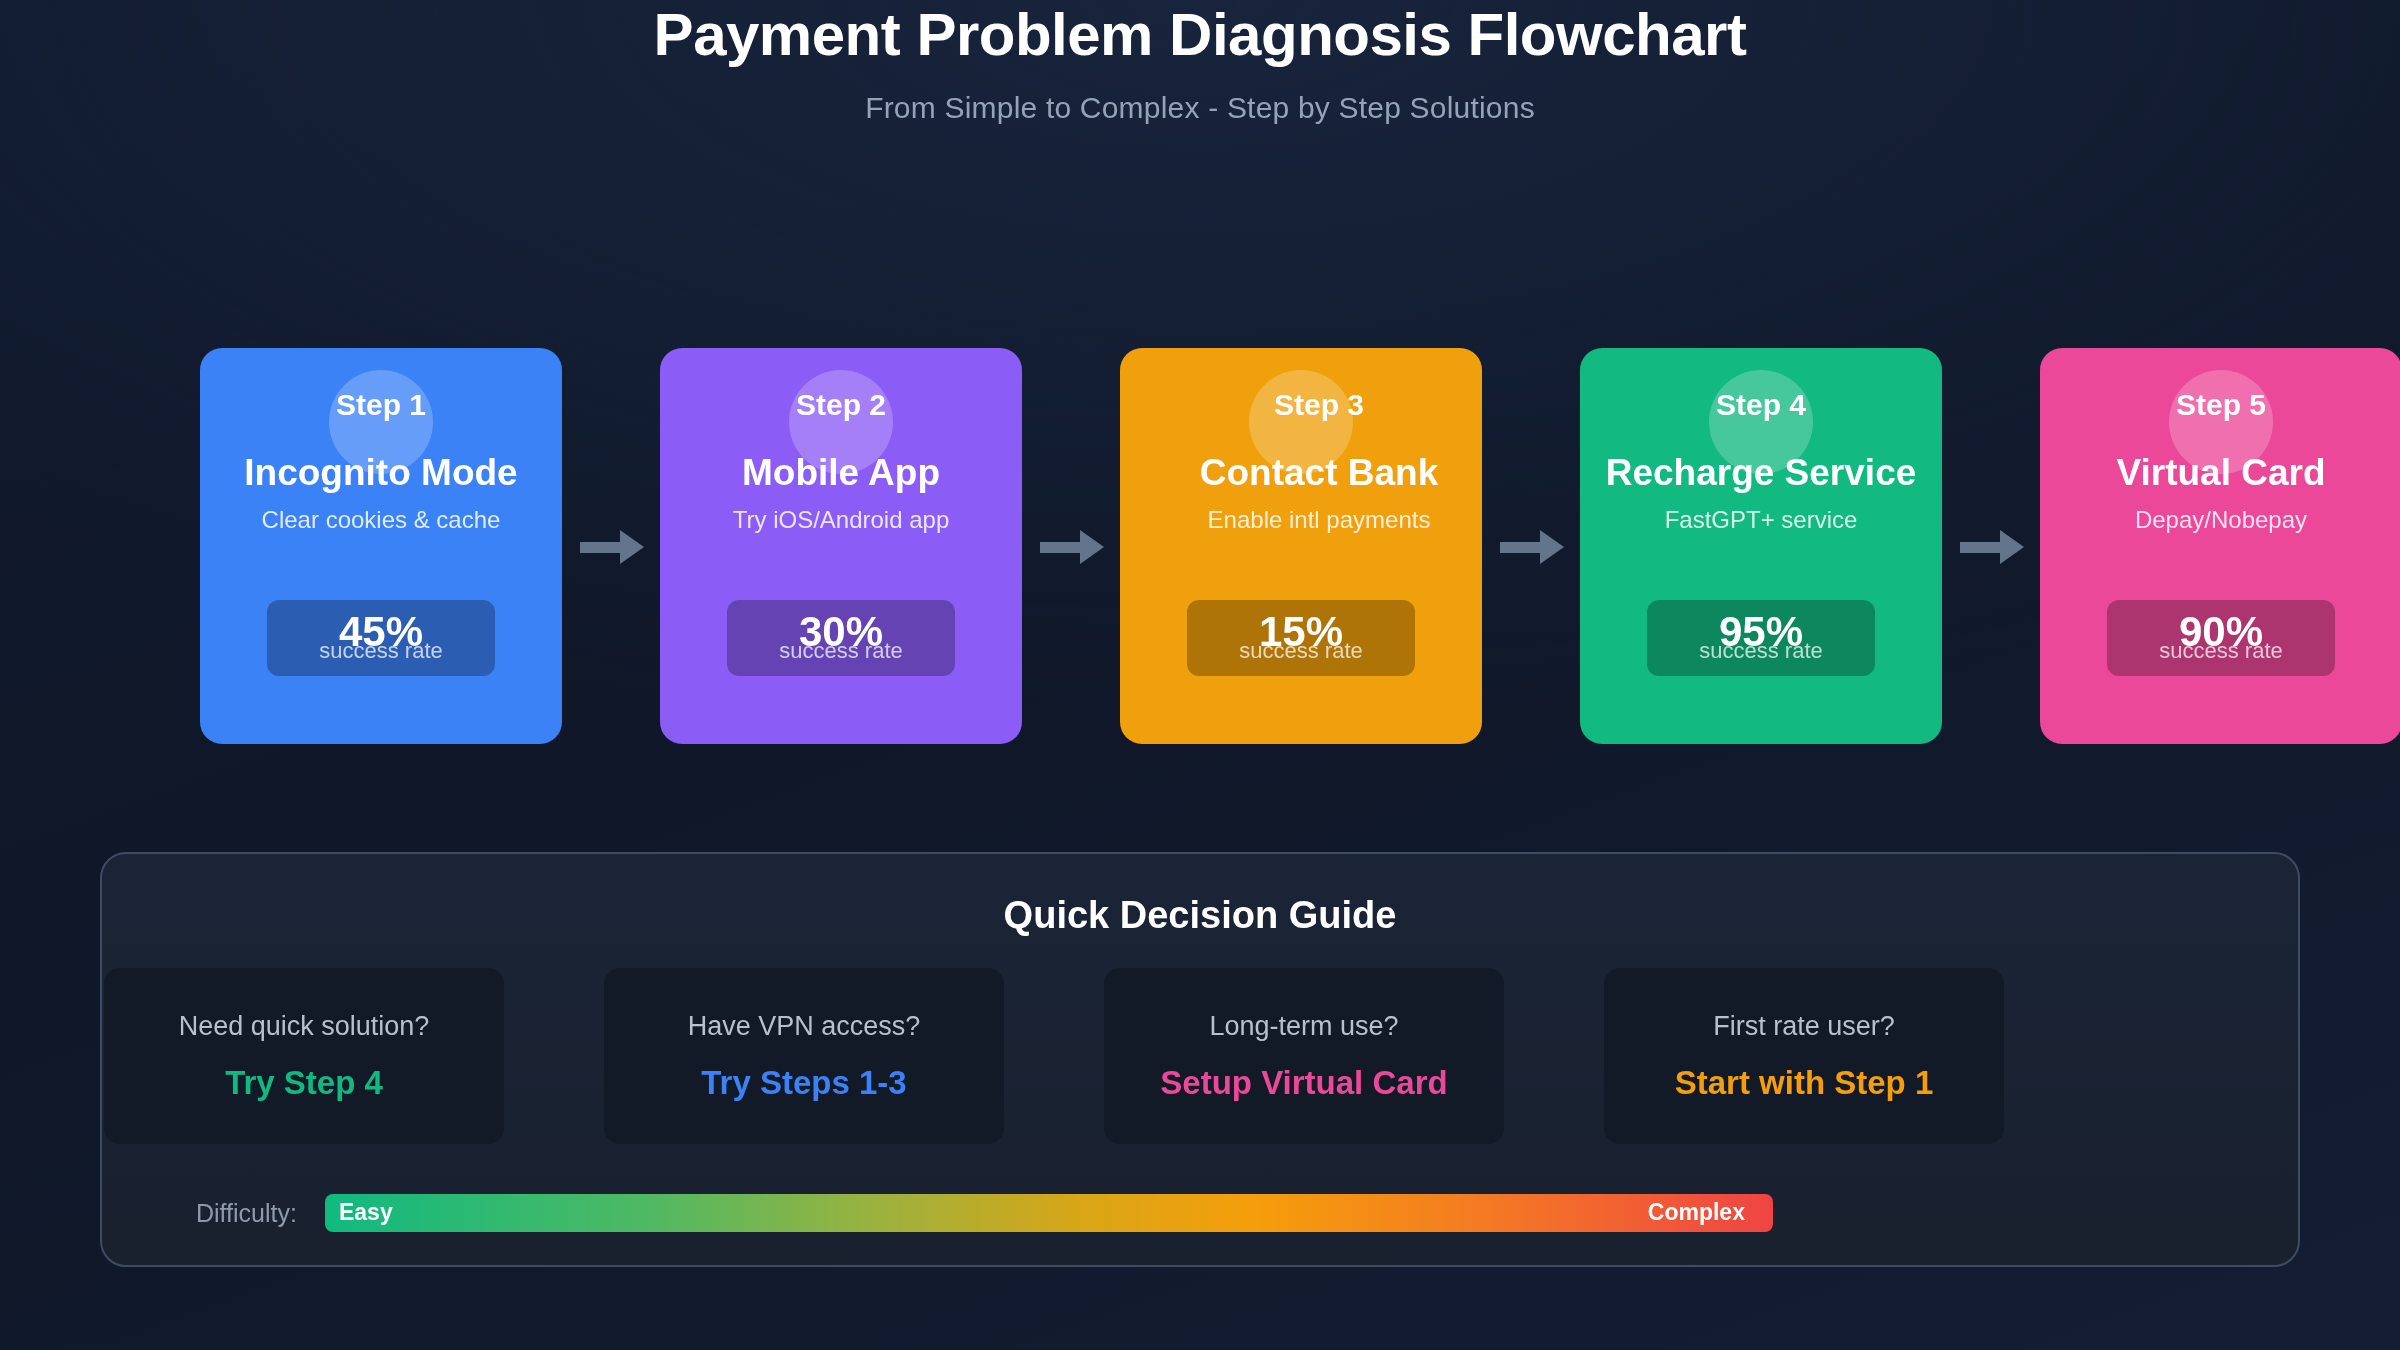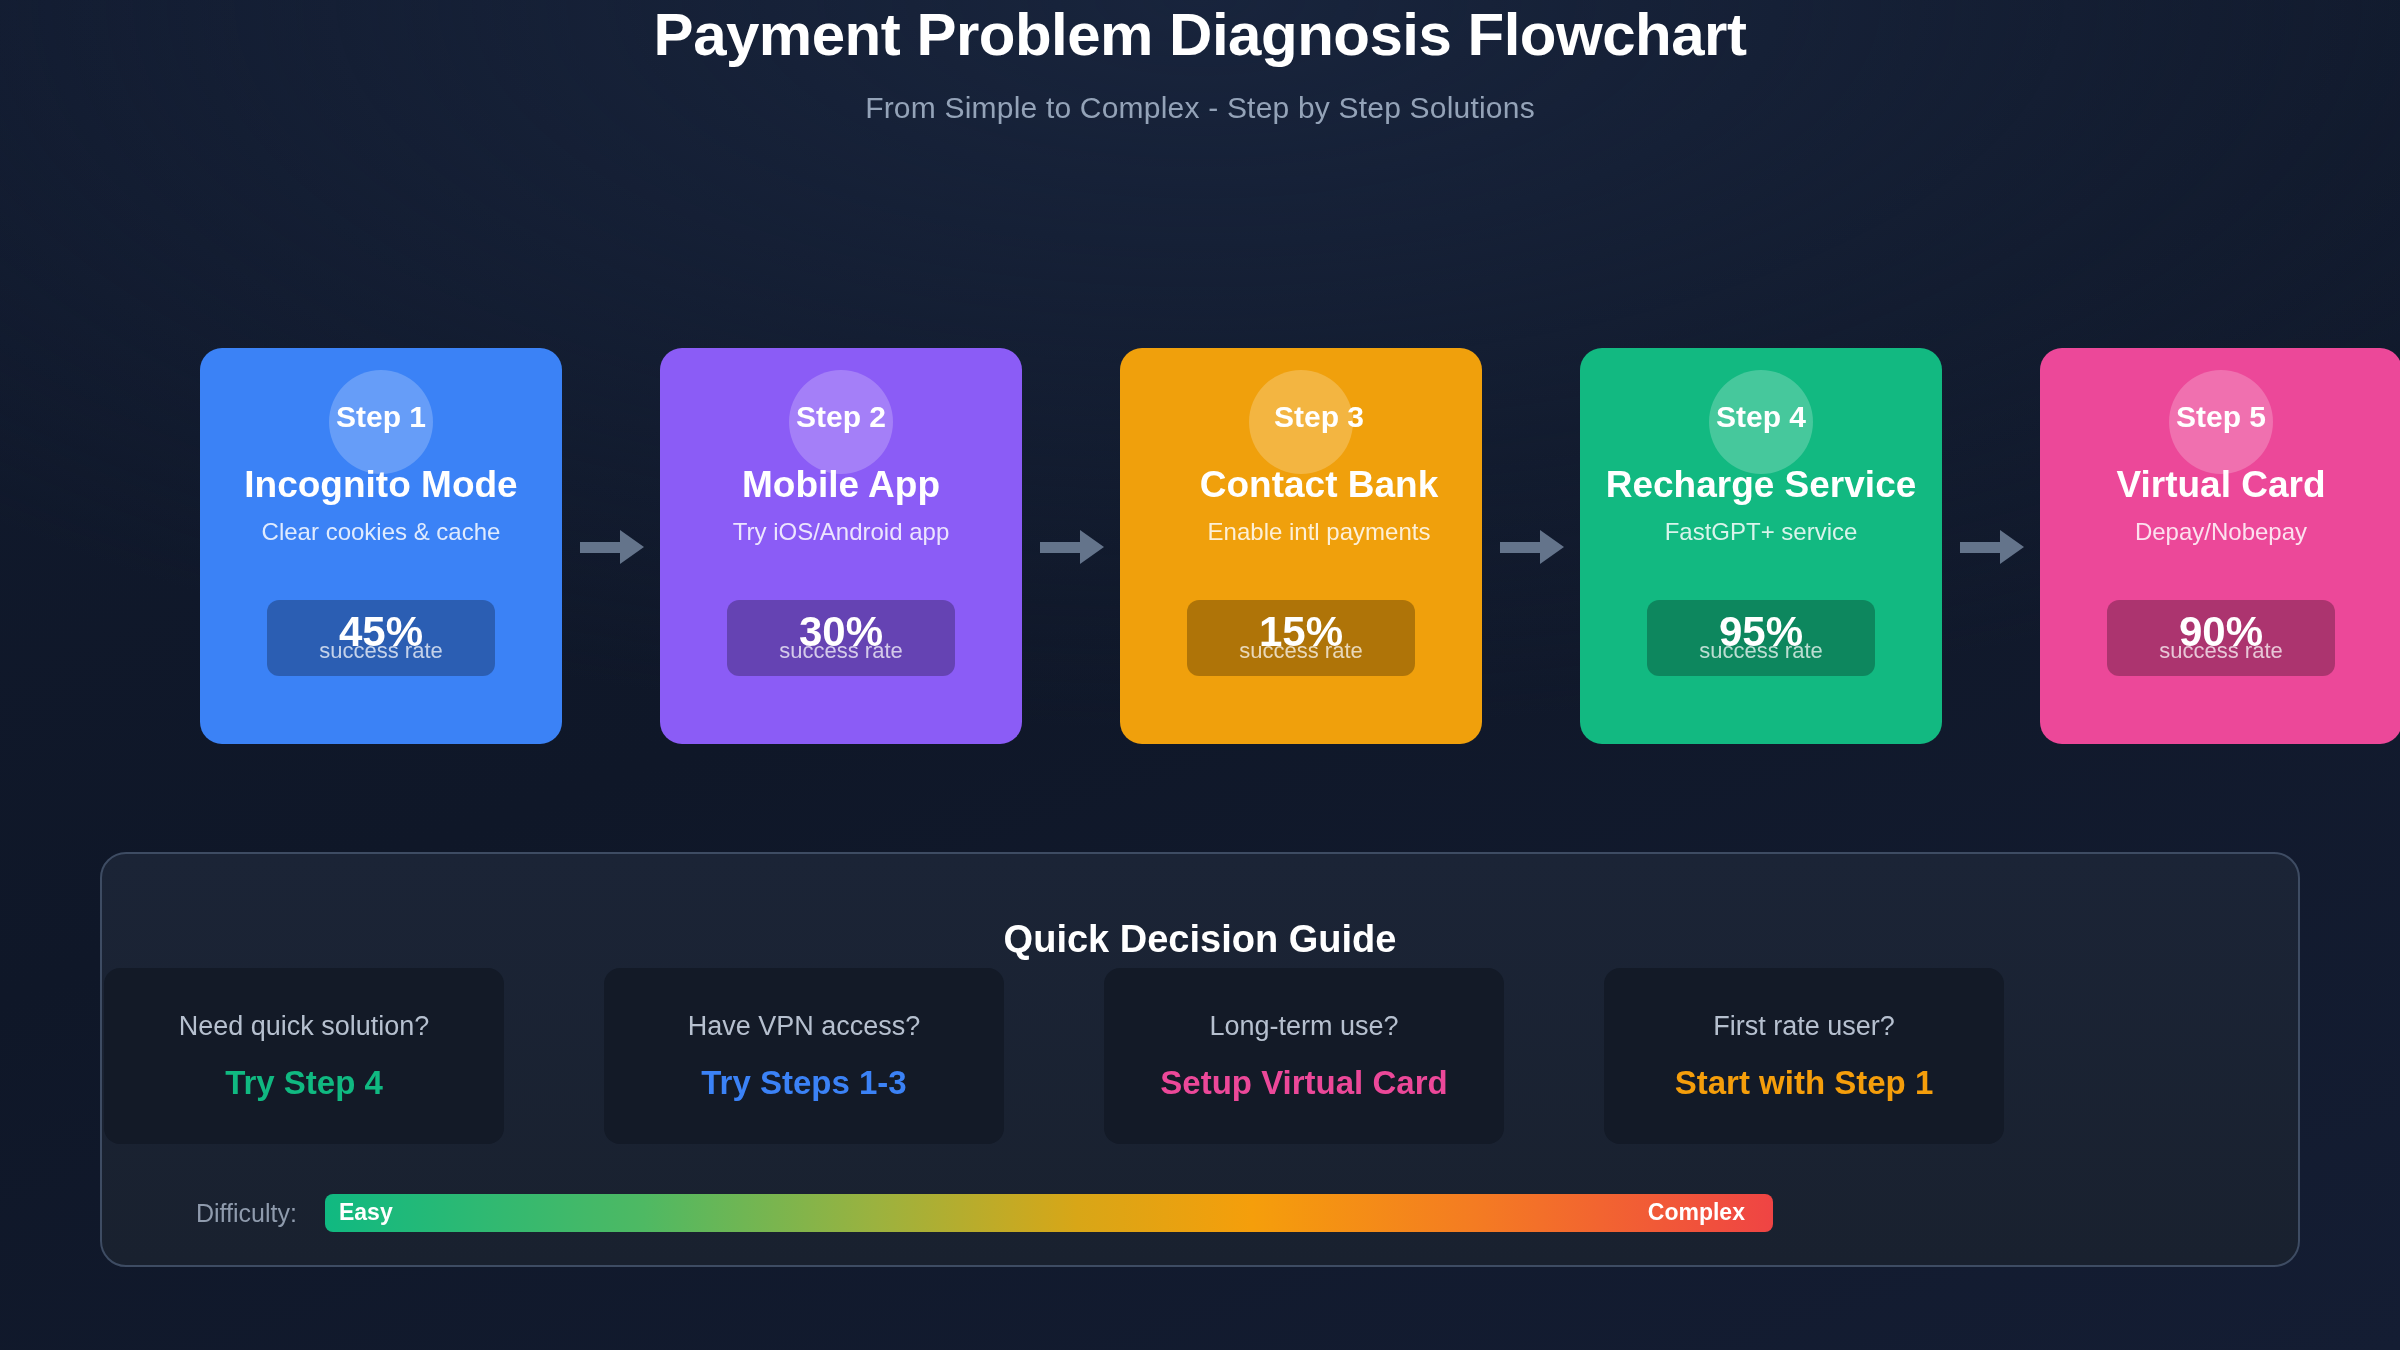--- a/index.html
+++ b/index.html
@@ -67,21 +67,21 @@
     transform:translateX(-50%);
     width:104px;
     height:104px;
     border-radius:50%;
     background:rgba(255,255,255,0.22);
   }
 
   .step-number {
     position:relative;
     z-index:2;
-    margin-top:52px;
+    margin-top:40px;
     font-size:30px;
     font-weight:bold;
     color:#ffffff;
   }
 
   .step-name {
     position:relative;
     z-index:2;
     margin-top:30px;
     font-size:37px;
@@ -160,21 +160,21 @@
     left:100px;
     top:852px;
     width:2200px;
     height:415px;
     border:2px solid #3e4c63;
     border-radius:26px;
     background:linear-gradient(180deg, #1b2436 0%, #19212f 100%);
   }
 
   .guide-title {
-    margin-top:64px;
+    margin-top:40px;
     text-align:center;
     font-size:38px;
     font-weight:bold;
     color:#ffffff;
   }
 
   .decision-row {
     position:absolute;
     top:968px;
     left:0;

